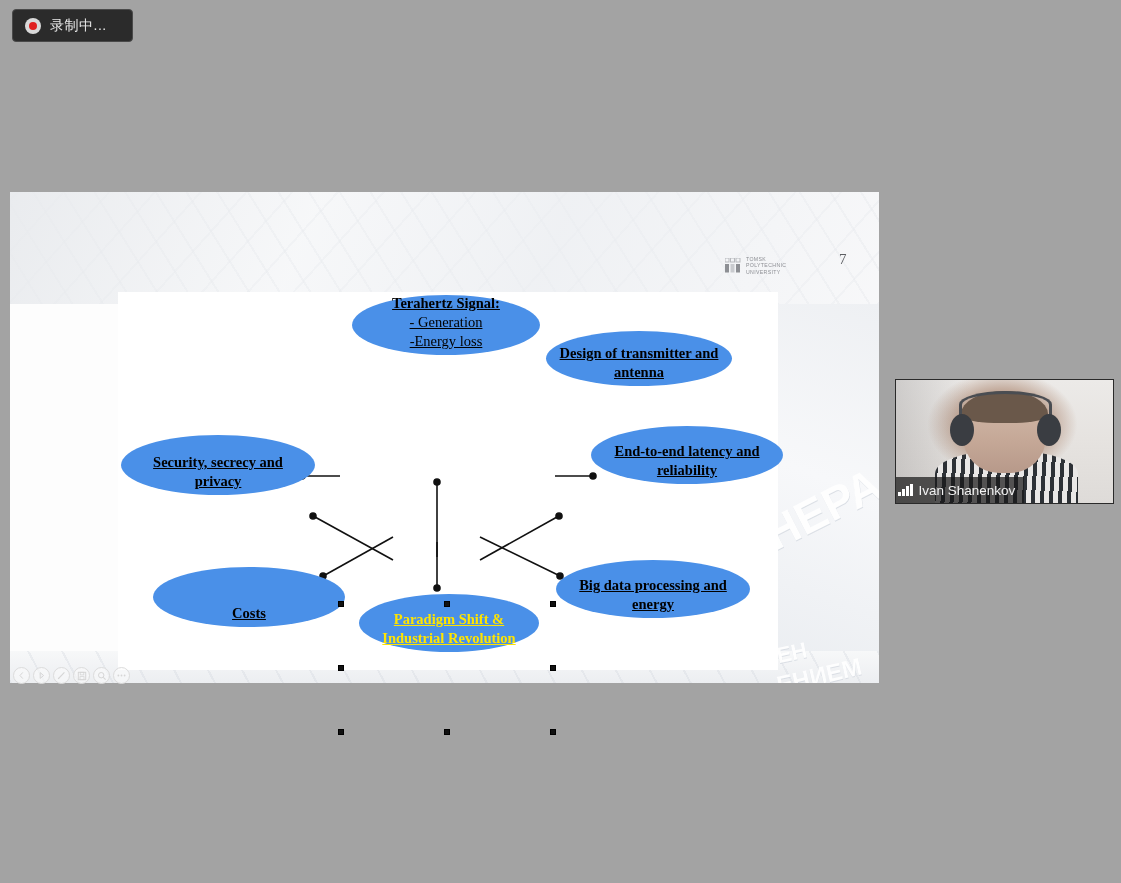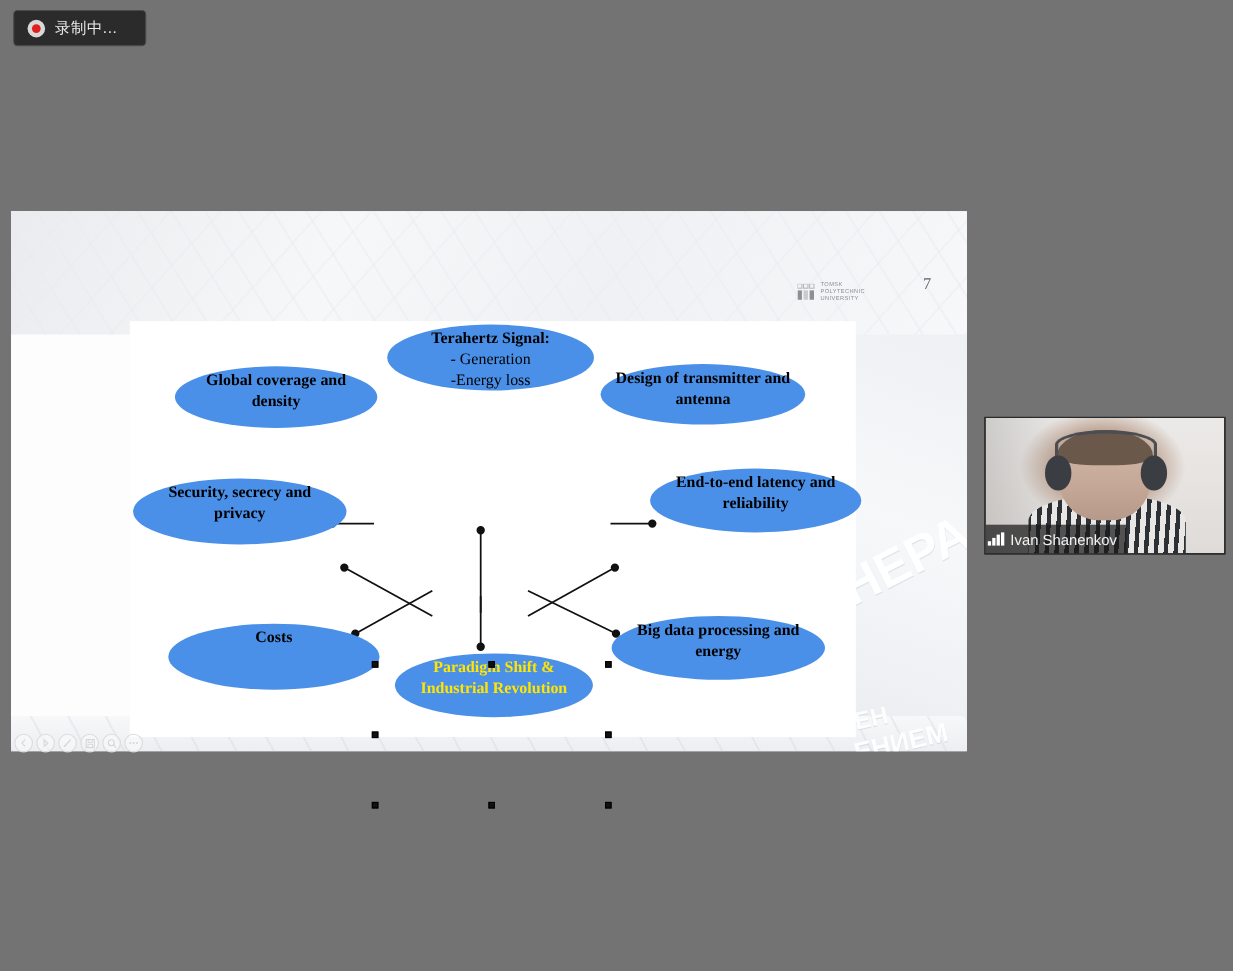--- a/index.html
+++ b/index.html
@@ -9,21 +9,21 @@
     height: 883px;
     overflow: hidden;
     background: #1b1b1b;
     font-family: "Liberation Sans", sans-serif;
   }
 
   #app {
     position: relative;
     width: 1121px;
     height: 883px;
-    background: #737373;
+    background: #a3a3a3;
   }
 
   
   .rec-pill {
     position: absolute;
     left: 12px; top: 9px;
     width: 121px; height: 33px;
     background: #2b2b2b;
     border: 1px solid #4a4a4a;
     border-radius: 4px;
@@ -137,31 +137,32 @@
     background: #ffffff;
   }
 
   
   .diagram { position: absolute; left: 0; top: 0; width: 869px; height: 491px; }
   .diagram svg { position: absolute; left: 0; top: 0; }
 
   .node {
     position: absolute;
     display: flex;
-    align-items: flex-start;
+    align-items: flex-end;
     justify-content: center;
     text-align: center;
     border-radius: 50%;
     background: #4a90e8;
     color: #000;
     font-family: "Liberation Serif", serif;
     font-weight: bold;
     font-size: 14.5px;
     line-height: 19px;
     padding: 4px 10px;
+    text-decoration: underline;
   }
   .node .sub {
     font-weight: normal;
     display: block;
   }
   .node.accent { color: #ffe500; }
 
   .center-img {
     position: absolute;
     left: 331px; top: 412px;
@@ -390,23 +391,20 @@
     </svg>
 
     <div class="node" style="left:342px; top:103px; width:188px; height:60px;">
       <span>
         <span>Terahertz Signal:</span>
         <span class="sub">- Generation</span>
         <span class="sub">-Energy loss</span>
       </span>
     </div>
 
-    <div class="node" style="left:149px; top:141px; width:184px; height:56px;">
-      <span>Global coverage and density</span>
-    </div>
 
     <div class="node" style="left:536px; top:139px; width:186px; height:55px;">
       <span>Design of transmitter and antenna</span>
     </div>
 
     <div class="node" style="left:111px; top:243px; width:194px; height:60px;">
       <span>Security, secrecy and privacy</span>
     </div>
 
     <div class="node" style="left:581px; top:234px; width:192px; height:58px;">

